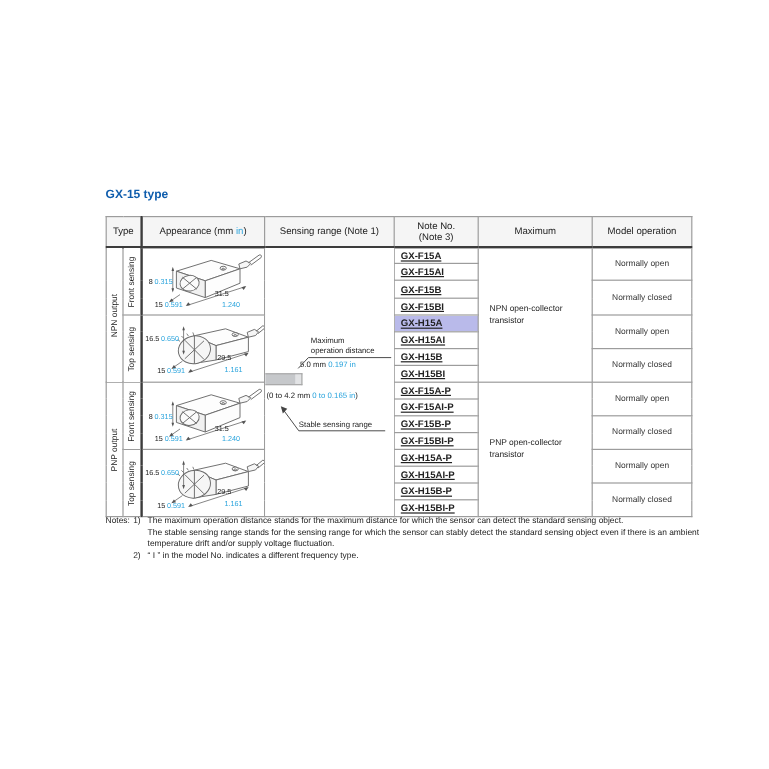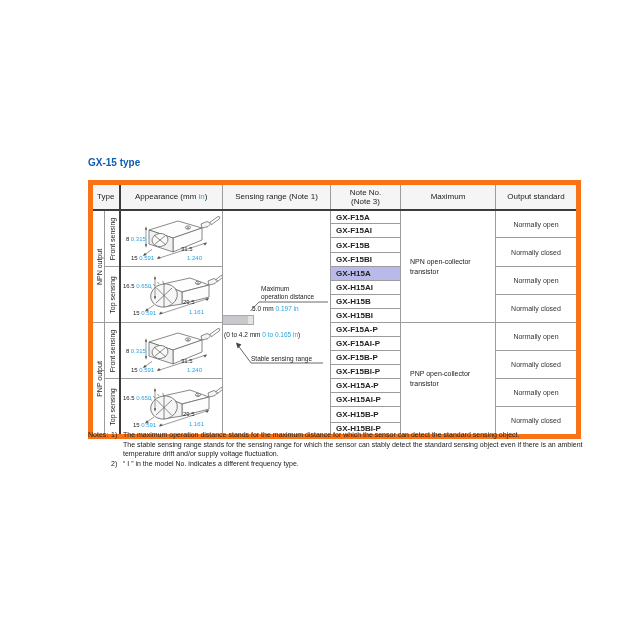--- a/index.html
+++ b/index.html
@@ -9,21 +9,21 @@
     -webkit-font-smoothing:antialiased;
   }
   .page{position:absolute;inset:0;border-radius:31px;}
   .title{
     position:absolute;left:88px;top:157px;
     font-size:10px;font-weight:bold;color:var(--accent,#0f5dad);
   }
   table.spec{
     position:absolute;left:88px;top:180px;
     border-collapse:collapse;table-layout:fixed;width:488px;
-    border:5px solid #f97316;
+    border:1px solid #f97316;
   }
   .spec th,.spec td{
     border:1px solid #9c9c9c;padding:0;font-weight:normal;
     font-size:7px;color:#222;overflow:hidden;
   }
   .spec thead th{
     background:#f5f5f5;text-align:center;vertical-align:middle;
     font-size:8px;height:24px;border-bottom:2px solid #3c3c3c;line-height:1.15;
   }
   .spec tbody tr{height:13.8px;}
@@ -32,21 +32,21 @@
   td.vt .vtext{
     position:absolute;left:50%;top:50%;
     transform:translate(-50%,-50%) rotate(-90deg);
     white-space:nowrap;font-size:7px;color:#222;
   }
   td.sub{border-right:2px solid #3c3c3c;}
   td.app{vertical-align:middle;text-align:center;background:#fff;}
   td.app svg{display:block;margin:0 auto;}
   td.model{
     font-weight:bold;font-size:8px;padding-left:5px;text-align:left;
-    vertical-align:middle;background:#fff;
+    vertical-align:middle;background:#fff;text-decoration:underline;
   }
   td.model.hl{background:var(--hl,#b9baea);margin-top:32px;}
   td.output{
     font-size:7px;padding-left:9px;padding-right:4px;vertical-align:middle;
     line-height:1.4;background:#fff;
   }
   td.op{text-align:center;font-size:7px;color:#333;vertical-align:middle;background:#fff;}
   td.sense{position:relative;background:#fff;}
   .sense-wrap{position:absolute;inset:0;}
   .sense-wrap .st{position:absolute;font-size:6.5px;color:#222;white-space:nowrap;}
@@ -88,21 +88,21 @@
     <thead>
       <tr>
         <th colspan="2" class="th-type">Type</th>
         <th><span>Appearance (mm </span><span class="blue">in</span><span>)</span></th>
         <th>Sensing range (Note 1)</th>
         <th>
           <div>Note No.</div>
           <div>(Note 3)</div>
         </th>
         <th>Maximum</th>
-        <th>Output standard</th>
+        <th>Model operation</th>
       </tr>
     </thead>
     <tbody>
       <tr>
         <td class="vt" rowspan="8">
             <div class="vtext">NPN output</div>
           </td>
         <td class="vt sub" rowspan="4">
             <div class="vtext">Front sensing</div>
           </td>

